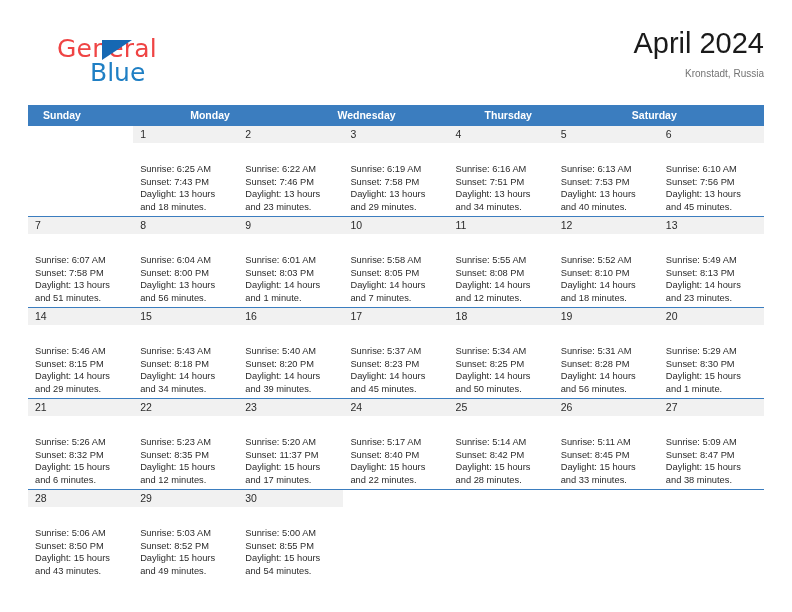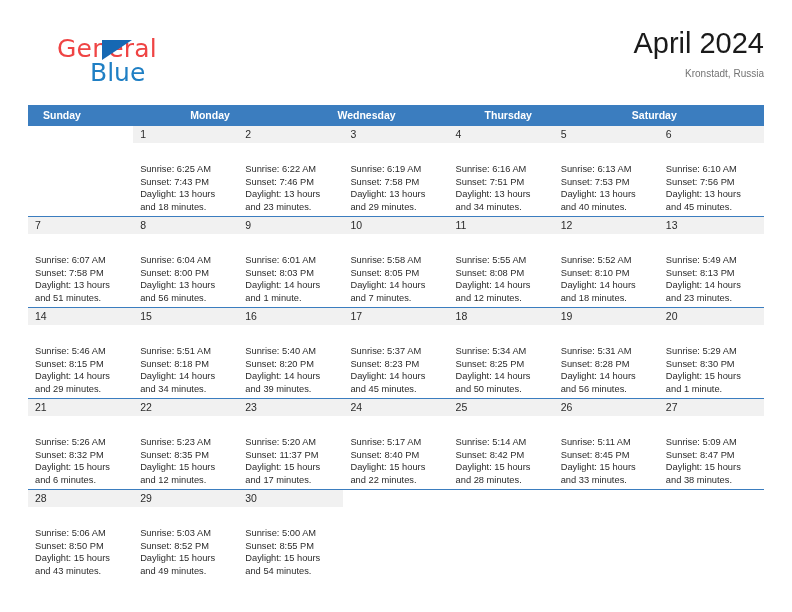--- a/index.html
+++ b/index.html
@@ -355,21 +355,21 @@
                 <div class="day-line">Sunset: 8:15 PM</div>
                 <div class="day-line">Daylight: 14 hours</div>
                 <div class="day-line">and 29 minutes.</div>
               </div>
             </div>
             <div class="day-cell filled">
               <div class="daynum-band">
                 <span class="daynum">15</span>
               </div>
               <div class="day-body">
-                <div class="day-line">Sunrise: 5:51 AM</div>
+                <div class="day-line">Sunrise: 5:43 AM</div>
                 <div class="day-line">Sunset: 8:18 PM</div>
                 <div class="day-line">Daylight: 14 hours</div>
                 <div class="day-line">and 34 minutes.</div>
               </div>
             </div>
             <div class="day-cell filled">
               <div class="daynum-band">
                 <span class="daynum">16</span>
               </div>
               <div class="day-body">

